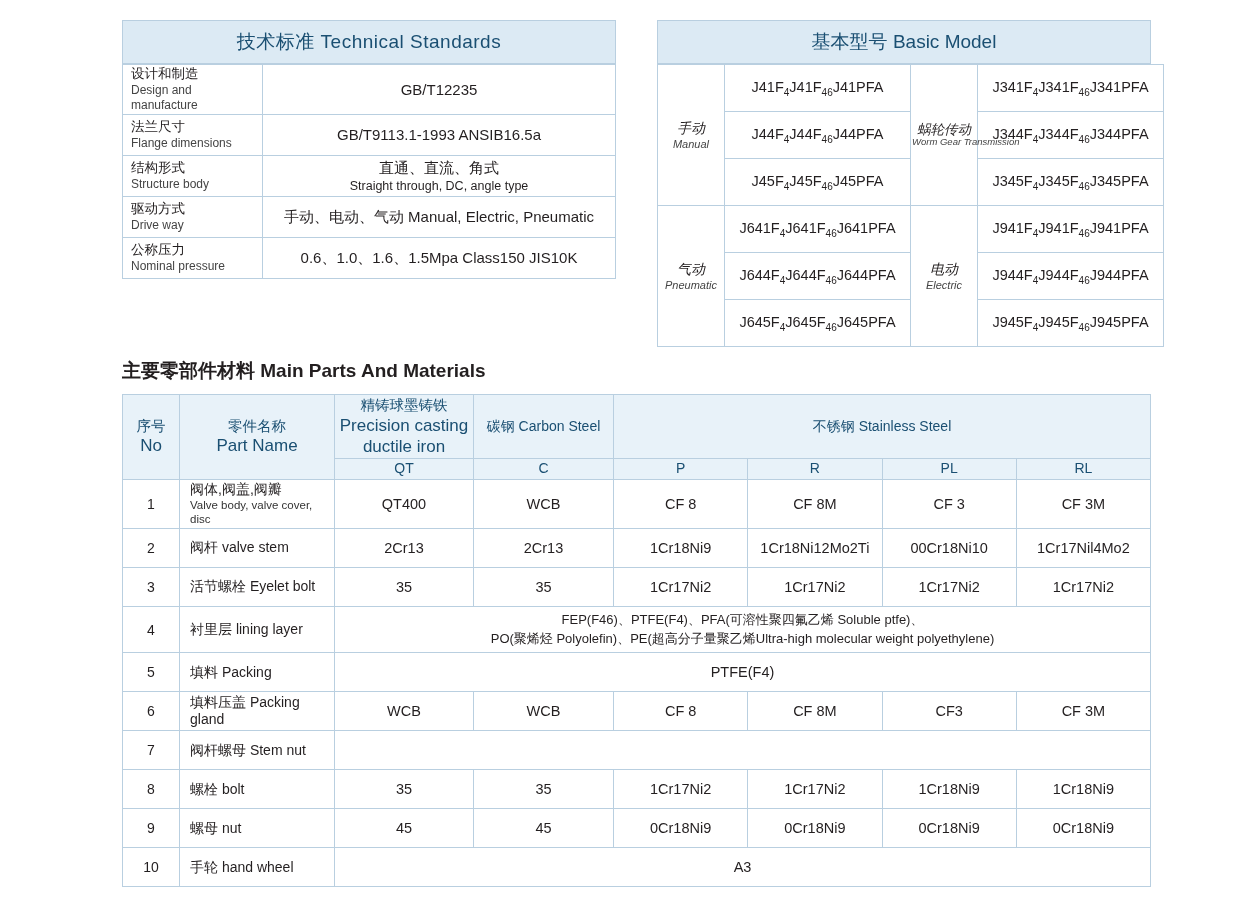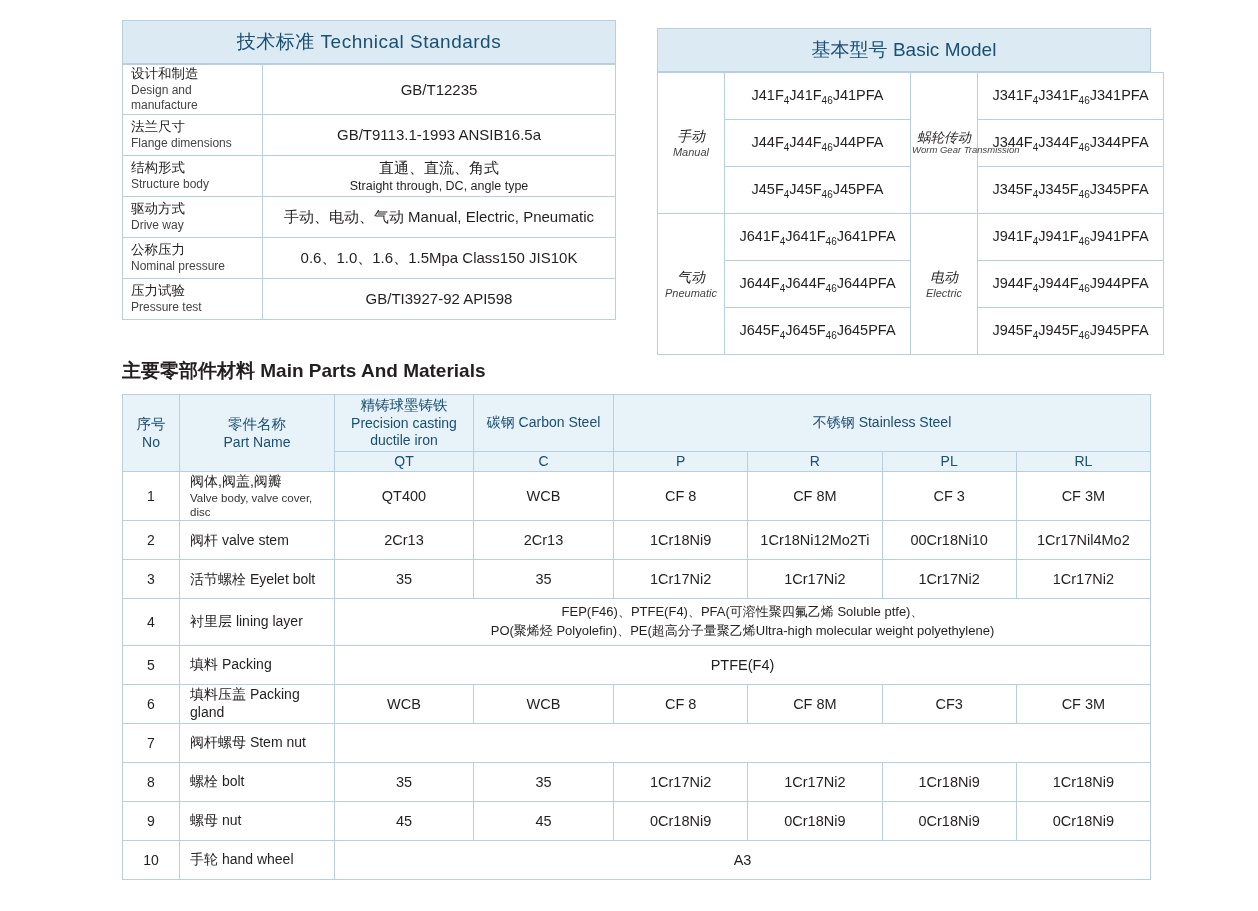--- a/index.html
+++ b/index.html
@@ -80,21 +80,21 @@
   }
   .ts-table td.val .l2 {
     display: block;
     font-size: 12.5px;
   }
 
   
   .bm-block {
     position: absolute;
     left: 657px;
-    top: 28px;
+    top: 20px;
     width: 494px;
   }
   .bm-header {
     background: #dceaf4;
     border: 1px solid #b9cfe0;
     height: 42px;
     line-height: 42px;
     text-align: center;
     font-size: 19px;
     color: #1a4f72;
@@ -154,21 +154,21 @@
     width: 1029px;
   }
   .mp-table th {
     background: #e8f2f9;
     color: #1a4f72;
     font-size: 14px;
     line-height: 1.25;
   }
   .mp-table th .en {
     display: block;
-    font-size: 14px;
+    font-size: 17px;
     text-align: center;
   }
   .mp-table th .cn-lg {
     font-size: 14.5px;
   }
   .mp-table td {
     height: 36px;
     font-size: 14.5px;
   }
   .mp-table td.no {
@@ -238,27 +238,20 @@
           <span class="en">Drive way</span>
         </td>
         <td class="val">手动、电动、气动 Manual, Electric, Pneumatic</td>
       </tr>
       <tr>
         <td class="lbl">
           <span class="cn">公称压力</span>
           <span class="en">Nominal pressure</span>
         </td>
         <td class="val">0.6、1.0、1.6、1.5Mpa  Class150 JIS10K</td>
-      </tr>
-      <tr>
-        <td class="lbl">
-          <span class="cn">压力试验</span>
-          <span class="en">Pressure test</span>
-        </td>
-        <td class="val">GB/TI3927-92 API598</td>
       </tr>
     </tbody>
       </table>
   </div>
 
   <div class="bm-block">
     <div class="bm-header">基本型号 Basic Model</div>
     <table class="bm-table">
       <tbody>
           <tr>

